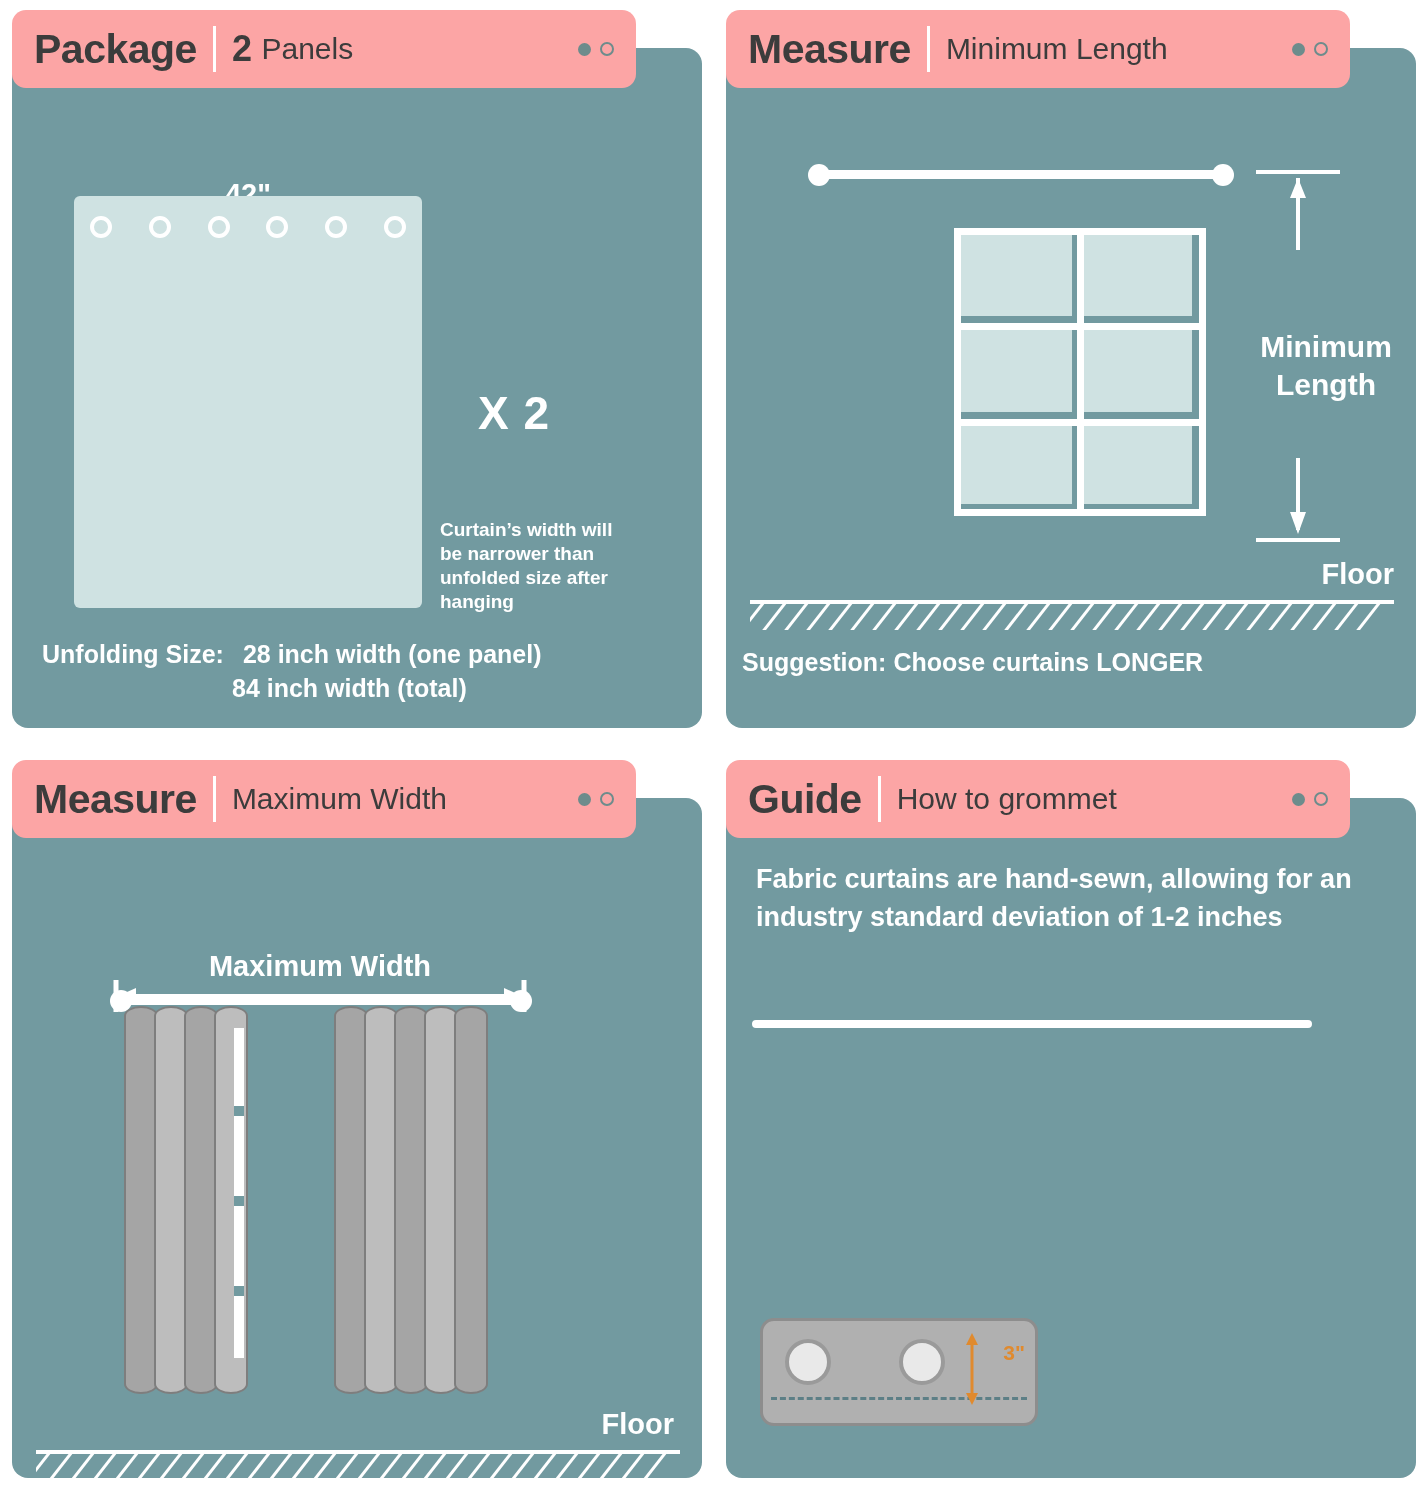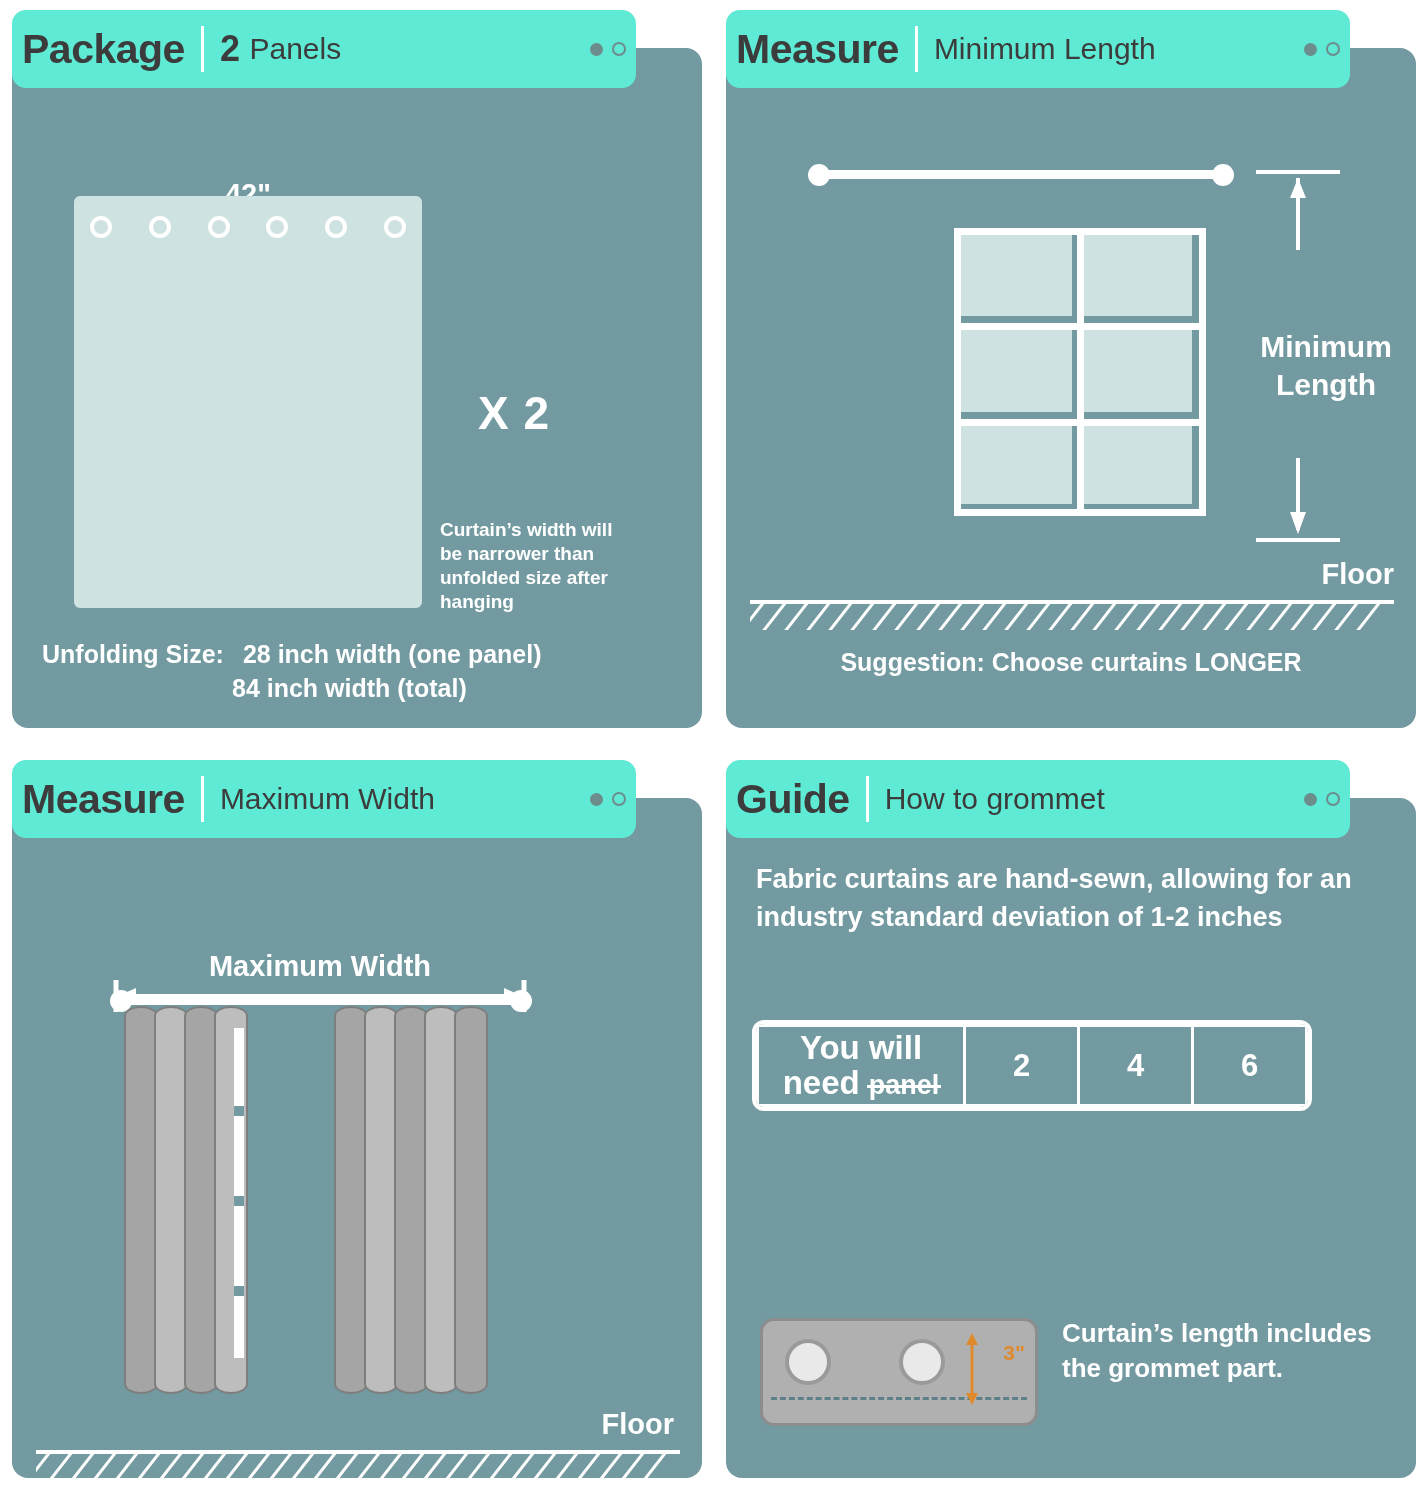--- a/index.html
+++ b/index.html
@@ -42,26 +42,26 @@
     bottom: 12px;
     background: #729aa0;
     border-radius: 16px;
   }
   .panel-header {
     position: absolute;
     left: 0;
     top: 0;
     width: 624px;
     height: 78px;
-    background: #5eead4;
+    background: #fca5a5;
     border-radius: 14px;
     box-sizing: border-box;
     display: flex;
     align-items: center;
-    padding: 0 10px;
+    padding: 0 22px;
     z-index: 3;
   }
   .panel-title {
     font-size: 41px;
     font-weight: bold;
     color: #3c3c3c;
     letter-spacing: -0.5px;
     white-space: nowrap;
   }
   .hdr-divider {
@@ -252,21 +252,20 @@
     background: #ffffff;
     transform: rotate(38deg);
   }
   .suggest {
     position: absolute;
     left: 16px;
     right: 16px;
     font-size: 25px;
     font-weight: bold;
     color: #ffffff;
-    text-align: center;
     line-height: 1.3;
   }
 
   
   .p3-curtains {
     position: absolute;
     left: 112px;
     top: 208px;
     width: 400px;
     height: 390px;
@@ -649,46 +648,36 @@
 
   <div class="cell">
     <div class="panel">
       <div class="panel-body">
 
         <div class="p4-text">Fabric curtains are hand-sewn, allowing for an industry standard deviation of 1-2 inches</div>
 
         <div class="p4-table">
           <table>
             <tbody>
-            <tr>
-              <td class="lbl">
-                <span>You will need</span>
-                <span class="strike" style="font-size:27px;">panel</span>
-              </td>
-              <td class="num">2</td>
-              <td class="num">4</td>
-              <td class="num">6</td>
-            </tr>
           </tbody>
             </table>
         </div>
 
         <div class="p4-grommetbox">
           <div class="g" style="left:22px;"></div>
           <div class="g" style="left:136px;"></div>
           <div class="p4-dash"></div>
           <svg width="22" height="76" viewBox="0 0 22 76" style="position:absolute;right:52px;top:10px;">
             <line x1="11" y1="6" x2="11" y2="70" stroke="#e08a2e" stroke-width="3"></line>
             <polygon points="11,2 5,14 17,14" fill="#e08a2e"></polygon>
             <polygon points="11,74 5,62 17,62" fill="#e08a2e"></polygon>
           </svg>
           <div class="p4-3in">3"</div>
         </div>
 
-        <div class="p4-rightnote">Curtain’s length includes the grommet part.</div>
       </div>
 
       <div class="panel-header">
         <span class="panel-title">Guide</span>
         <span class="hdr-divider"></span>
         <span class="panel-sub">How to grommet</span>
         <span class="dots">
           <span class="dot"></span>
           <span class="dot hollow"></span>
         </span>

